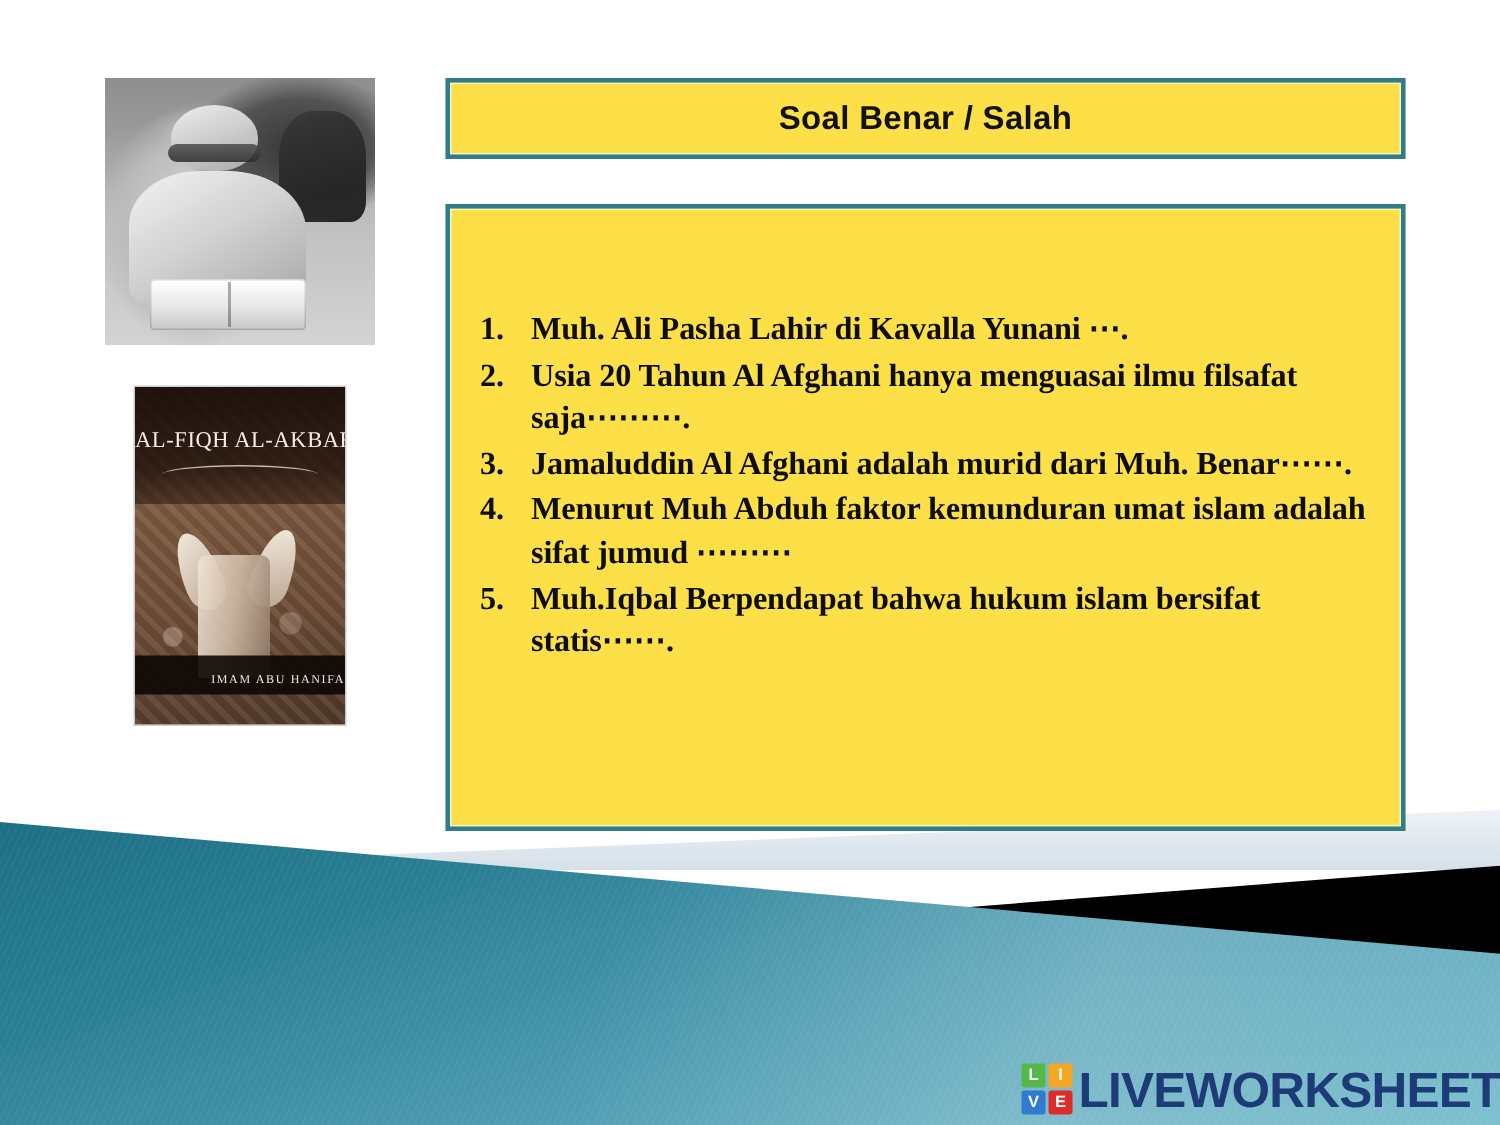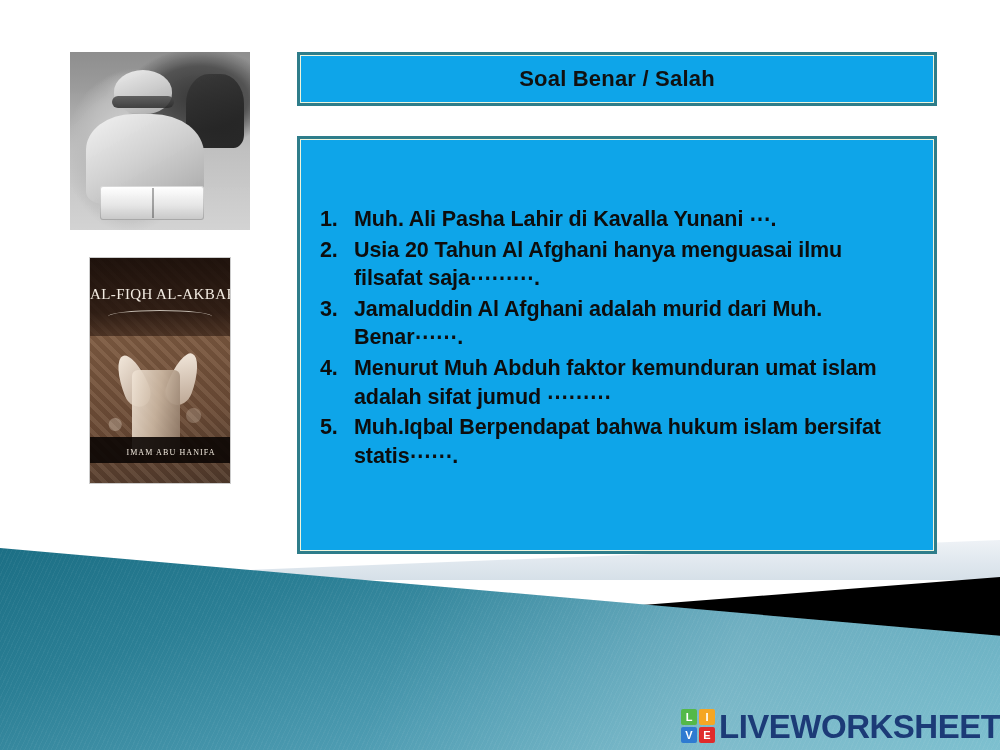--- a/index.html
+++ b/index.html
@@ -196,32 +196,31 @@
   .photo-book .bk-bottom-band {
     position: absolute;
     left: 0; bottom: 20px;
     width: 100%; height: 26px;
     background: rgba(12,7,4,.90);
   }
   .photo-book .bk-author {
     position: absolute;
     left: 0; bottom: 26px;
     width: 100%;
-    text-align: center;
+    text-align: right;
     color: #efe7dc;
     font-family: "Liberation Serif", serif;
     font-size: 8px;
     letter-spacing: 1.1px;
-    margin-left: 11px;
   }
 
   
   .greenbox {
     position: absolute;
-    background: #0ea5e9;
+    background: #fde047;
     border: 3px solid #2e7d8a;
     box-shadow: inset 0 0 0 1px #eef5dd;
     box-sizing: border-box;
   }
   #title-box {
     left: 297px;
     top: 52px;
     width: 640px;
     height: 54px;
     display: flex;
@@ -233,20 +232,21 @@
     font-weight: bold;
     color: #111111;
     letter-spacing: .2px;
   }
   #content-box {
     left: 297px;
     top: 136px;
     width: 640px;
     height: 418px;
     padding: 0;
+    font-family: Liberation Serif, serif;
   }
   #question-list {
     list-style: none;
     margin: 0;
     padding: 66px 22px 0 16px;
     counter-reset: qnum;
   }
   #question-list li {
     counter-increment: qnum;
     position: relative;

